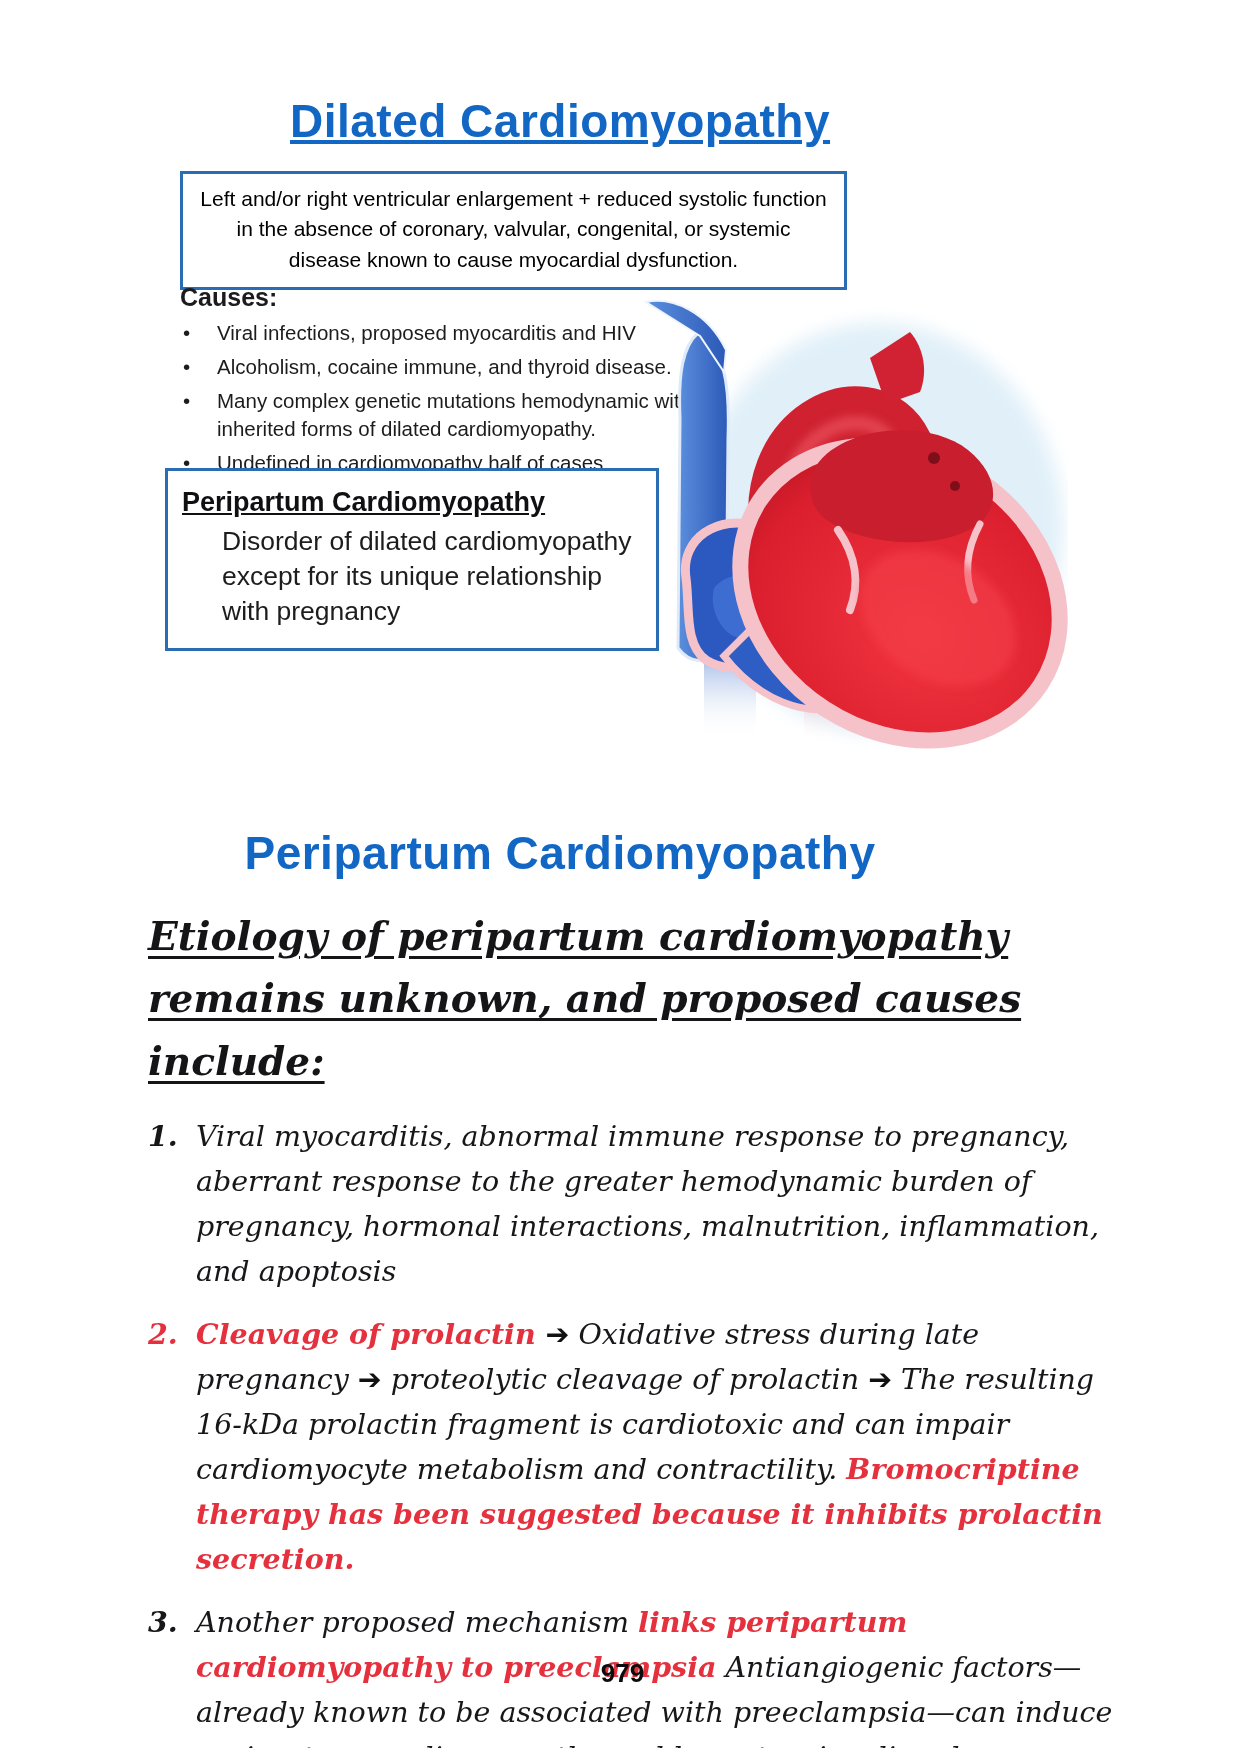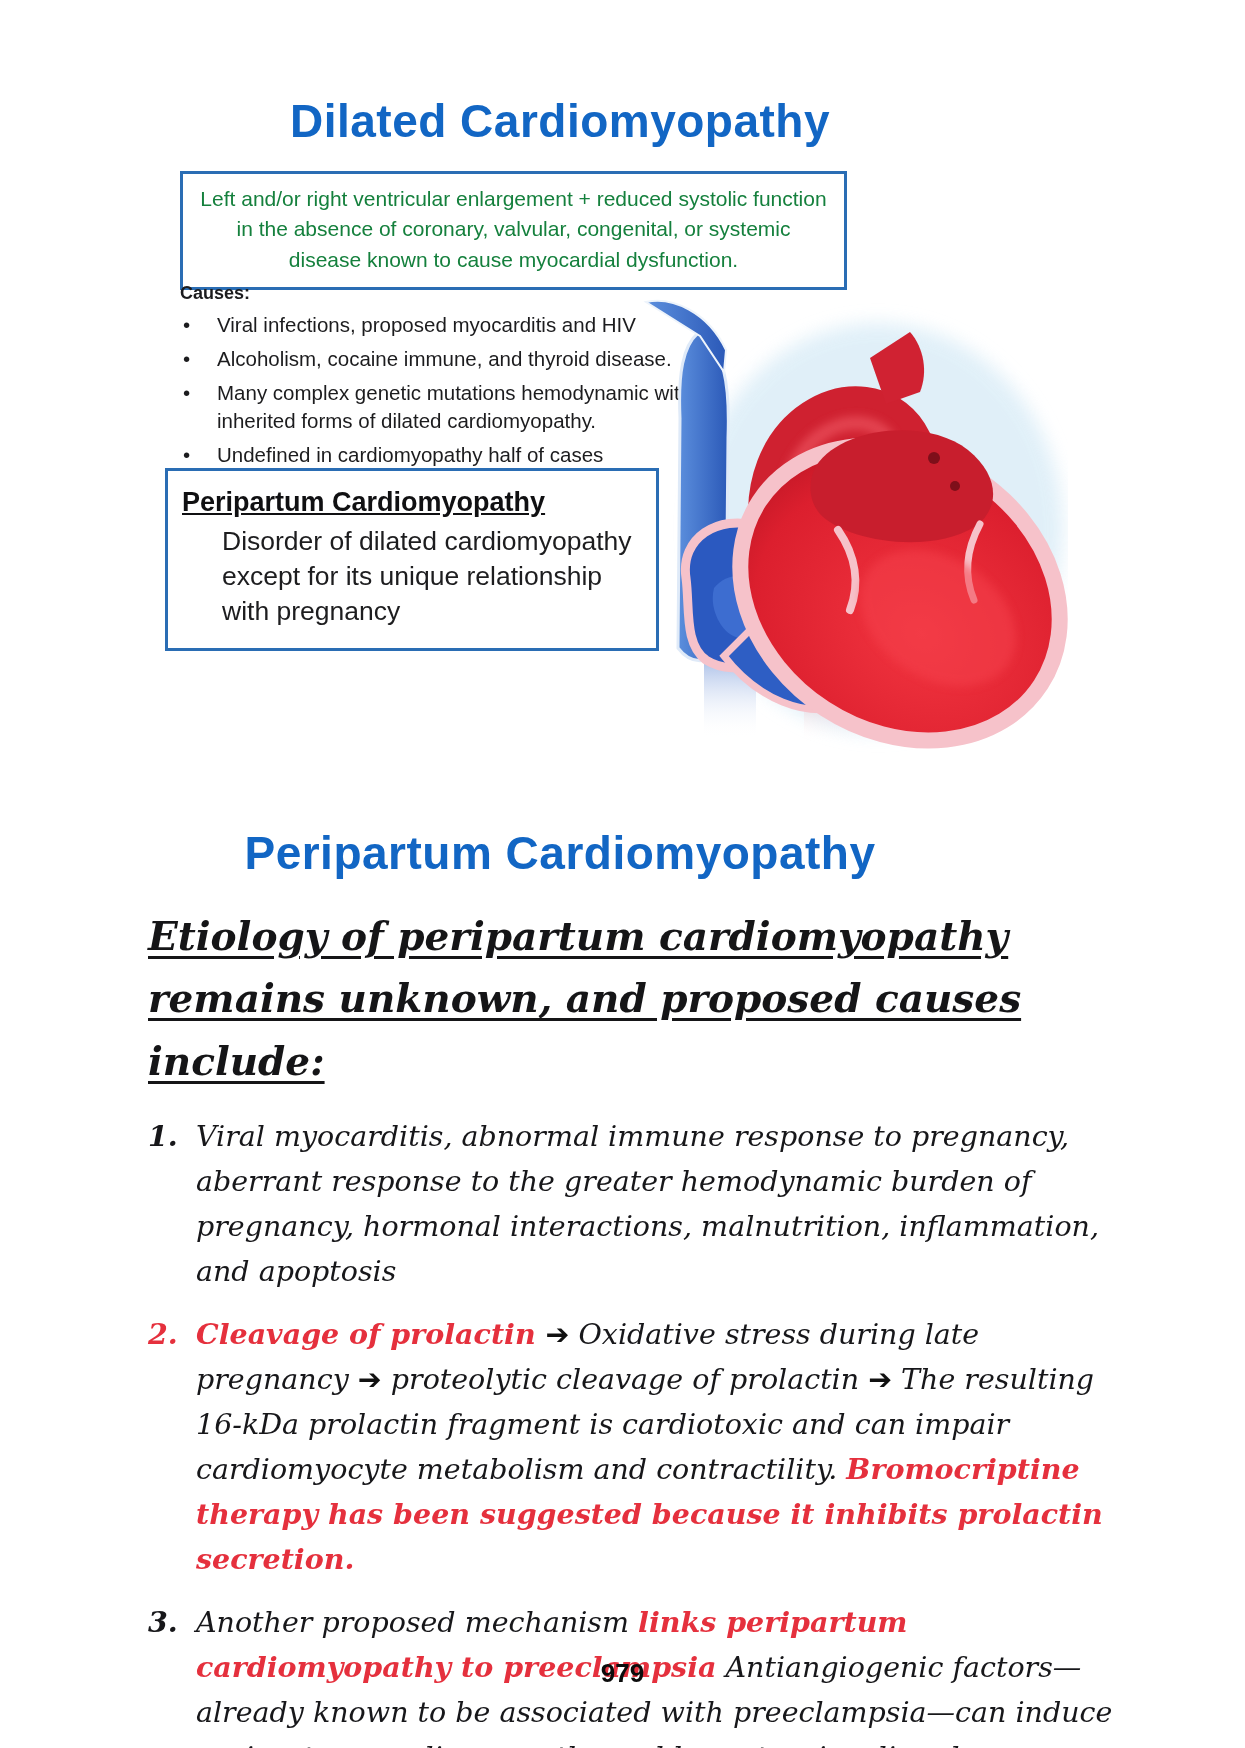--- a/index.html
+++ b/index.html
@@ -16,46 +16,46 @@
   .big-title {
     position: absolute;
     left: 0;
     width: 1120px;
     text-align: center;
     font-size: 46px;
     font-weight: bold;
     letter-spacing: 0.5px;
     color: var(--accent, #1266c4);
   }
-  .title-1 { top: 94px; }
+  .title-1 { top: 94px; text-decoration: underline; }
   .title-2 { top: 826px; }
 
   
   .def-box {
     position: absolute;
     left: 180px;
     top: 171px;
     width: 629px;
     border: 3px solid var(--border-blue, #2a6db4);
     padding: 10px 16px 12px;
     text-align: center;
     font-size: 21px;
     line-height: 1.45;
-    color: #15803d;
+    color: #000000;
   }
 
   
   .causes {
     position: absolute;
     left: 180px;
     top: 283px;
     width: 535px;
   }
   .causes-label {
-    font-size: 18px;
+    font-size: 25px;
     font-weight: bold;
     margin-bottom: 7px;
   }
   .cause-item {
     display: flex;
     font-size: 20.5px;
     line-height: 1.37;
     margin-bottom: 6px;
   }
   .bullet {

